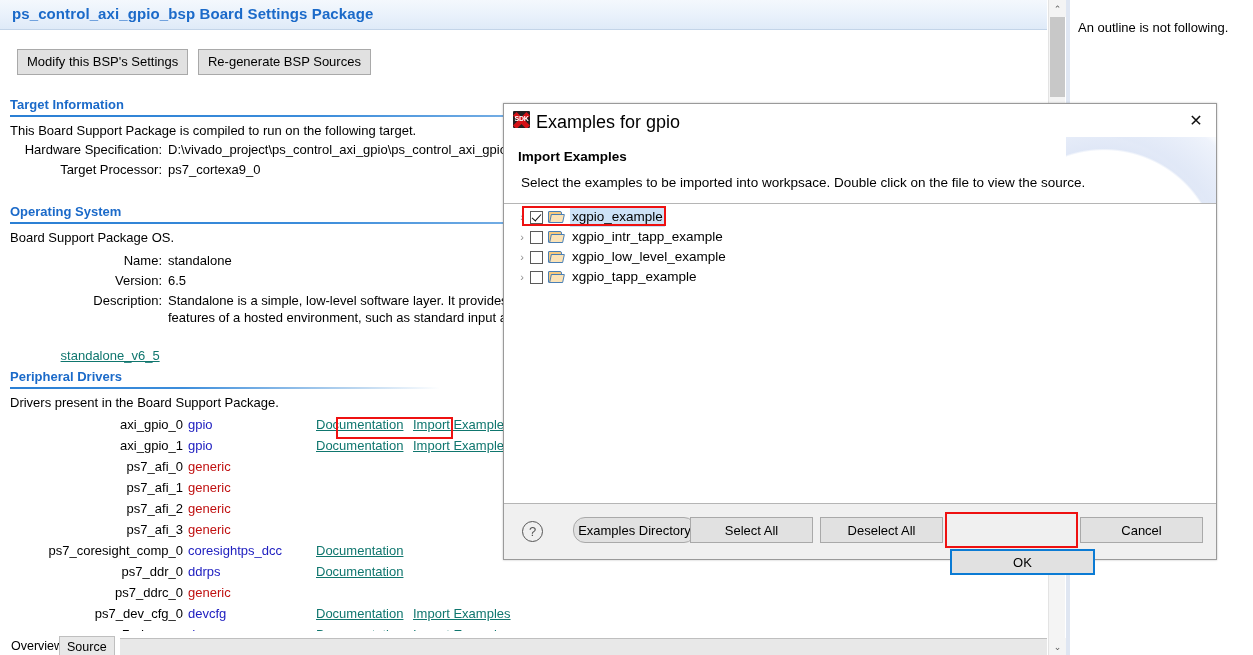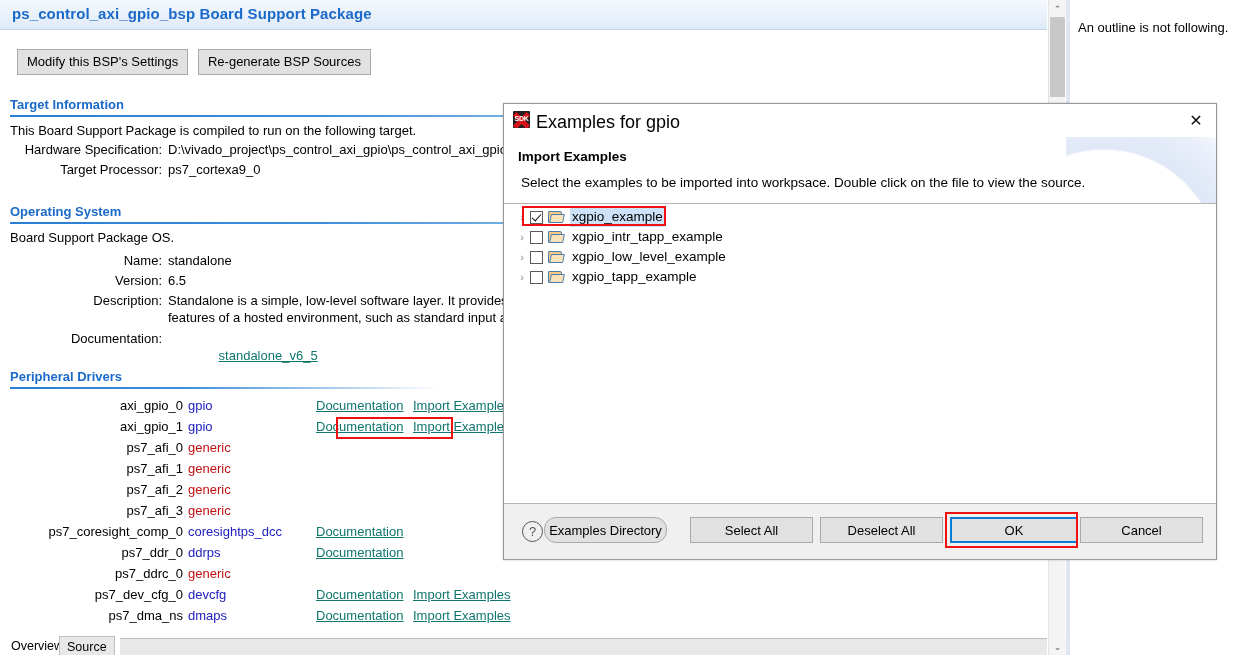--- a/index.html
+++ b/index.html
@@ -250,21 +250,21 @@
   }
 </style>
 </head>
 <body>
 
 <div id="root">
 
   <div id="editor">
 
     <div id="form-header">
-      <div class="title">ps_control_axi_gpio_bsp Board Support Package</div>
+      <div class="title">ps_control_axi_gpio_bsp Board Settings Package</div>
     </div>
 
     <div id="form-body">
 
       <div class="btn-row">
         <span class="fbtn">Modify this BSP's Settings</span>
         <span class="fbtn">Re-generate BSP Sources</span>
       </div>
 
       <div class="section" style="top:66px;">
@@ -295,32 +295,32 @@
           <div class="kv">
             <div class="k">Version:</div>
             <div class="v">6.5</div>
           </div>
           <div class="kv">
             <div class="k">Description:</div>
             <div class="v">Standalone is a simple, low-level software layer. It provides access
 features of a hosted environment, such as standard input and outp</div>
           </div>
           <div class="kv" style="margin-top:4px;">
-            <div class="k">Documentation:</div>
             <div class="v">
               <a class="lnk">standalone_v6_5</a>
             </div>
           </div>
         </div>
       </div>
 
       <div class="section" style="top:338px;">
         <div class="section-title">Peripheral Drivers</div>
         <div class="section-rule" style="width:430px;background:linear-gradient(to right,#2a7fd4 0%,#3c8ddb 40%,#b9d5ef 80%,#ffffff 100%);"></div>
         <div class="section-body">
+          <div>Drivers present in the Board Support Package.</div>
           <div class="drv" id="drv-list">
               <div class="drv-row">
                 <div class="drv-name">axi_gpio_0</div>
                 <div class="drv-type blue">gpio</div>
                 <div class="drv-doc"><a class="lnk">Documentation</a></div>
                 <div class="drv-imp"><a class="lnk">Import Examples</a></div>
               </div>
               <div class="drv-row">
                 <div class="drv-name">axi_gpio_1</div>
                 <div class="drv-type blue">gpio</div>
@@ -461,22 +461,22 @@
           <span class="fld">
             <span class="back"></span>
             <span class="front"></span>
           </span>
           <span class="lbl">xgpio_tapp_example</span>
         </div>
       </div>
 
     <div id="dlg-foot">
       <div id="help-icon">?</div>
-      <div class="dbtn" style="left:40px;  width:123px;border-radius:12px;">Examples Directory</div>
+      <div class="dbtn" style="left:69px;  width:123px;border-radius:12px;">Examples Directory</div>
       <div class="dbtn" style="left:186px; width:123px;">Select All</div>
       <div class="dbtn" style="left:316px; width:123px;">Deselect All</div>
-      <div class="dbtn focus" style="left:446px; width:128px;">OK</div>
+      <div class="dbtn focus" style="left:446px; width:145px;margin-top:32px;">OK</div>
       <div class="dbtn" style="left:576px; width:123px;">Cancel</div>
       <div class="hl-red-btn" style="left:441px; top:8px; width:133px; height:36px;"></div>
     </div>
   </div>
 
 </div>
 
 </body></html>

